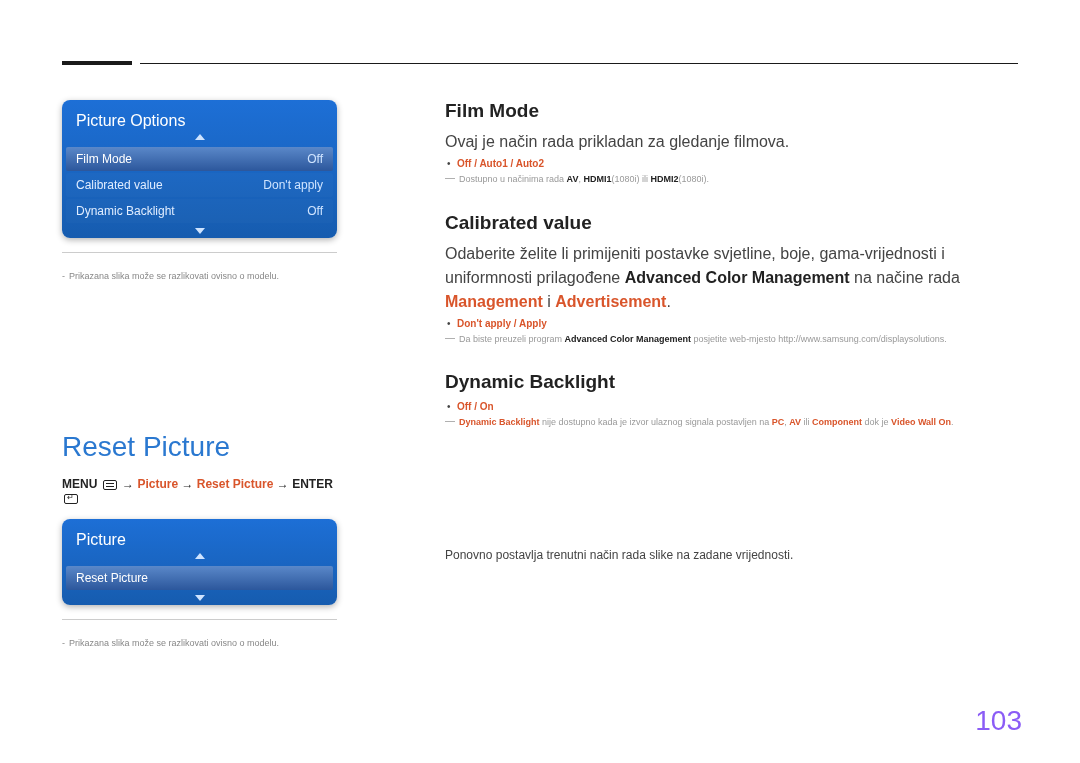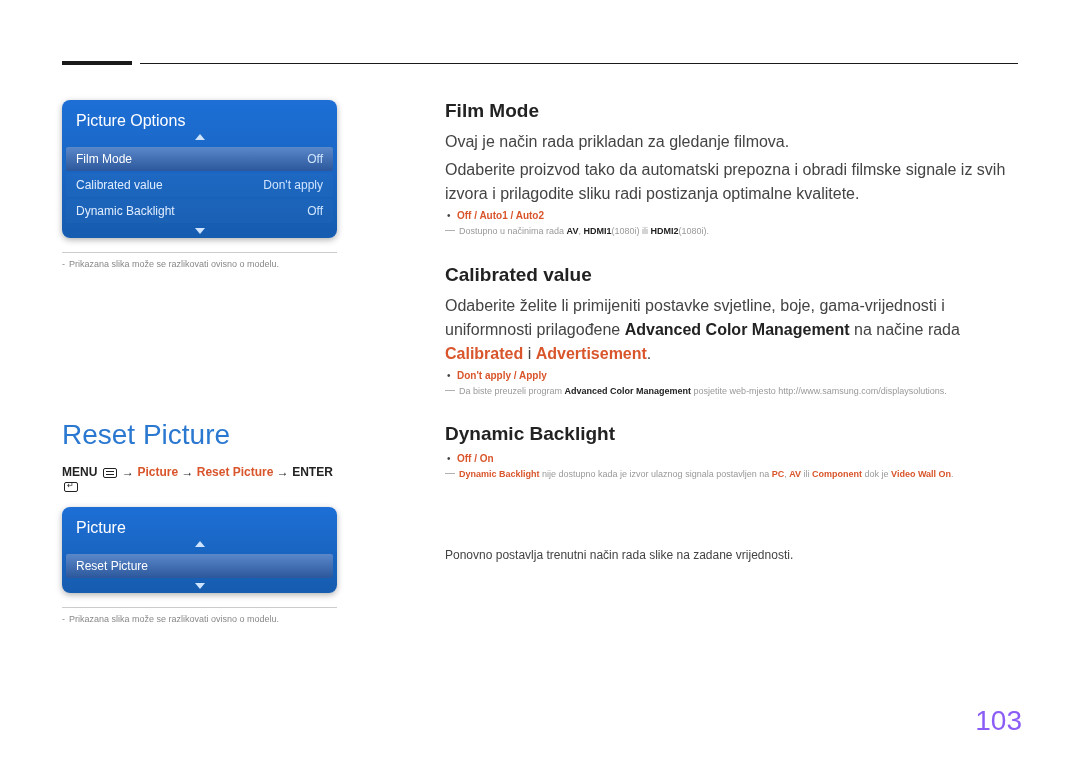--- a/index.html
+++ b/index.html
@@ -76,21 +76,21 @@
   .menu-row.selected {
     background: linear-gradient(to bottom, #5a88c9 0%, #2c579c 100%);
     color: #fff;
   }
   .menu-row.selected .mr-label { color: #fff; }
   .menu-row .mr-val { color: #cfe4ff; }
   .caption {
     font-size: 9px;
     color: #888;
     border-top: 1px solid #ccc;
-    padding-top: 6px;
+    padding-top: 18px;
     margin-top: 14px;
   }
   .caption .dash { margin-right: 4px; }
   
   .sec { margin-bottom: 26px; }
   .sec h2 {
     font-size: 19px;
     font-weight: 600;
     color: #222;
     margin-bottom: 8px;
@@ -255,33 +255,32 @@
     <span class="dash">-</span><span>Prikazana slika može se razlikovati ovisno o modelu.</span>
   </div>
 
 </div>
 
 <div class="right-col">
 
   <div class="sec">
     <h2>Film Mode</h2>
     <p>Ovaj je način rada prikladan za gledanje filmova.</p>
-    <p>Odaberite proizvod tako da automatski prepozna i obradi filmske signale iz svih izvora i prilagodite sliku radi postizanja optimalne kvalitete.</p>
     <div class="bullet">
       <span class="highlight">Off / Auto1 / Auto2</span>
     </div>
     <div class="footnote">
       <span>Dostupno u načinima rada </span><span class="bold">AV</span><span>, </span><span class="bold">HDMI1</span><span>(1080i)</span><span> ili </span><span class="bold">HDMI2</span><span>(1080i).</span>
     </div>
   </div>
 
   <div class="sec">
     <h2>Calibrated value</h2>
     <p>
-      <span>Odaberite želite li primijeniti postavke svjetline, boje, gama-vrijednosti i uniformnosti prilagođene </span><span class="bold">Advanced Color Management</span><span> na načine rada </span><span class="highlight">Calibrated</span><span> i </span><span class="highlight">Advertisement</span><span>.</span>
+      <span>Odaberite želite li primijeniti postavke svjetline, boje, gama-vrijednosti i uniformnosti prilagođene </span><span class="bold">Advanced Color Management</span><span> na načine rada </span><span class="highlight">Management</span><span> i </span><span class="highlight">Advertisement</span><span>.</span>
     </p>
     <div class="bullet">
       <span class="highlight">Don't apply / Apply</span>
     </div>
     <div class="footnote">
       <span>Da biste preuzeli program </span><span class="bold">Advanced Color Management</span><span> posjetite web-mjesto http://www.samsung.com/displaysolutions.</span>
     </div>
   </div>
 
   <div class="sec">

